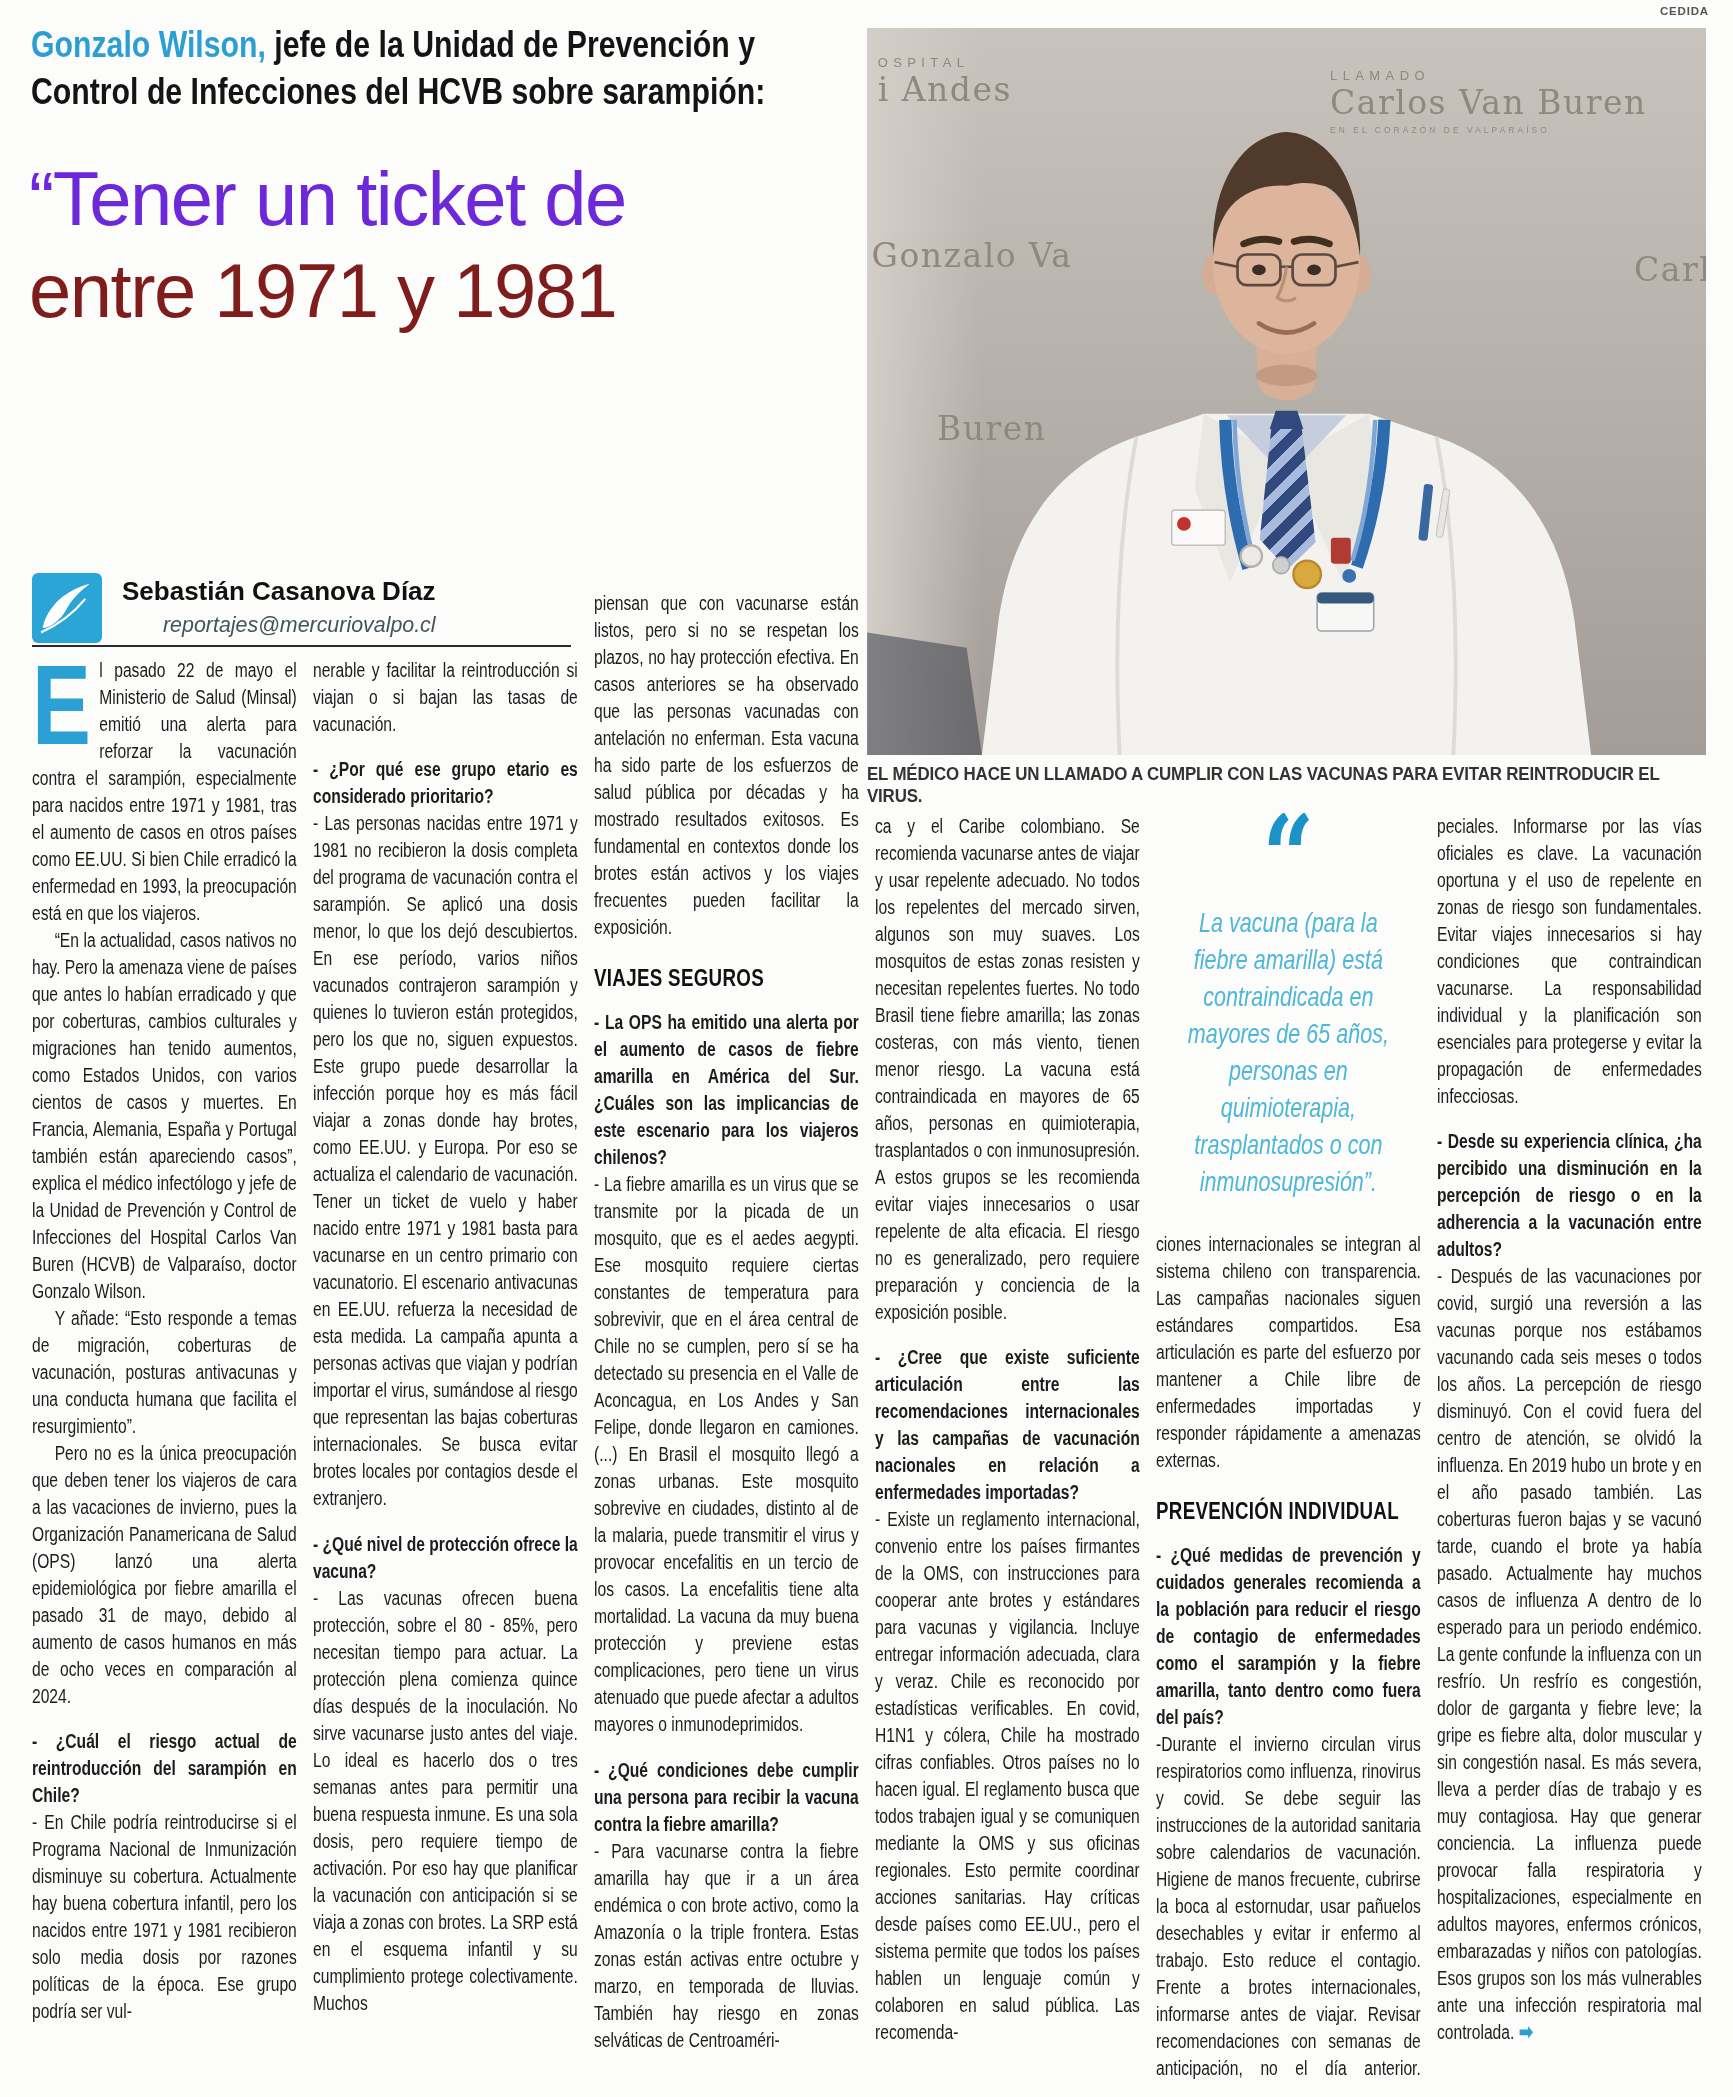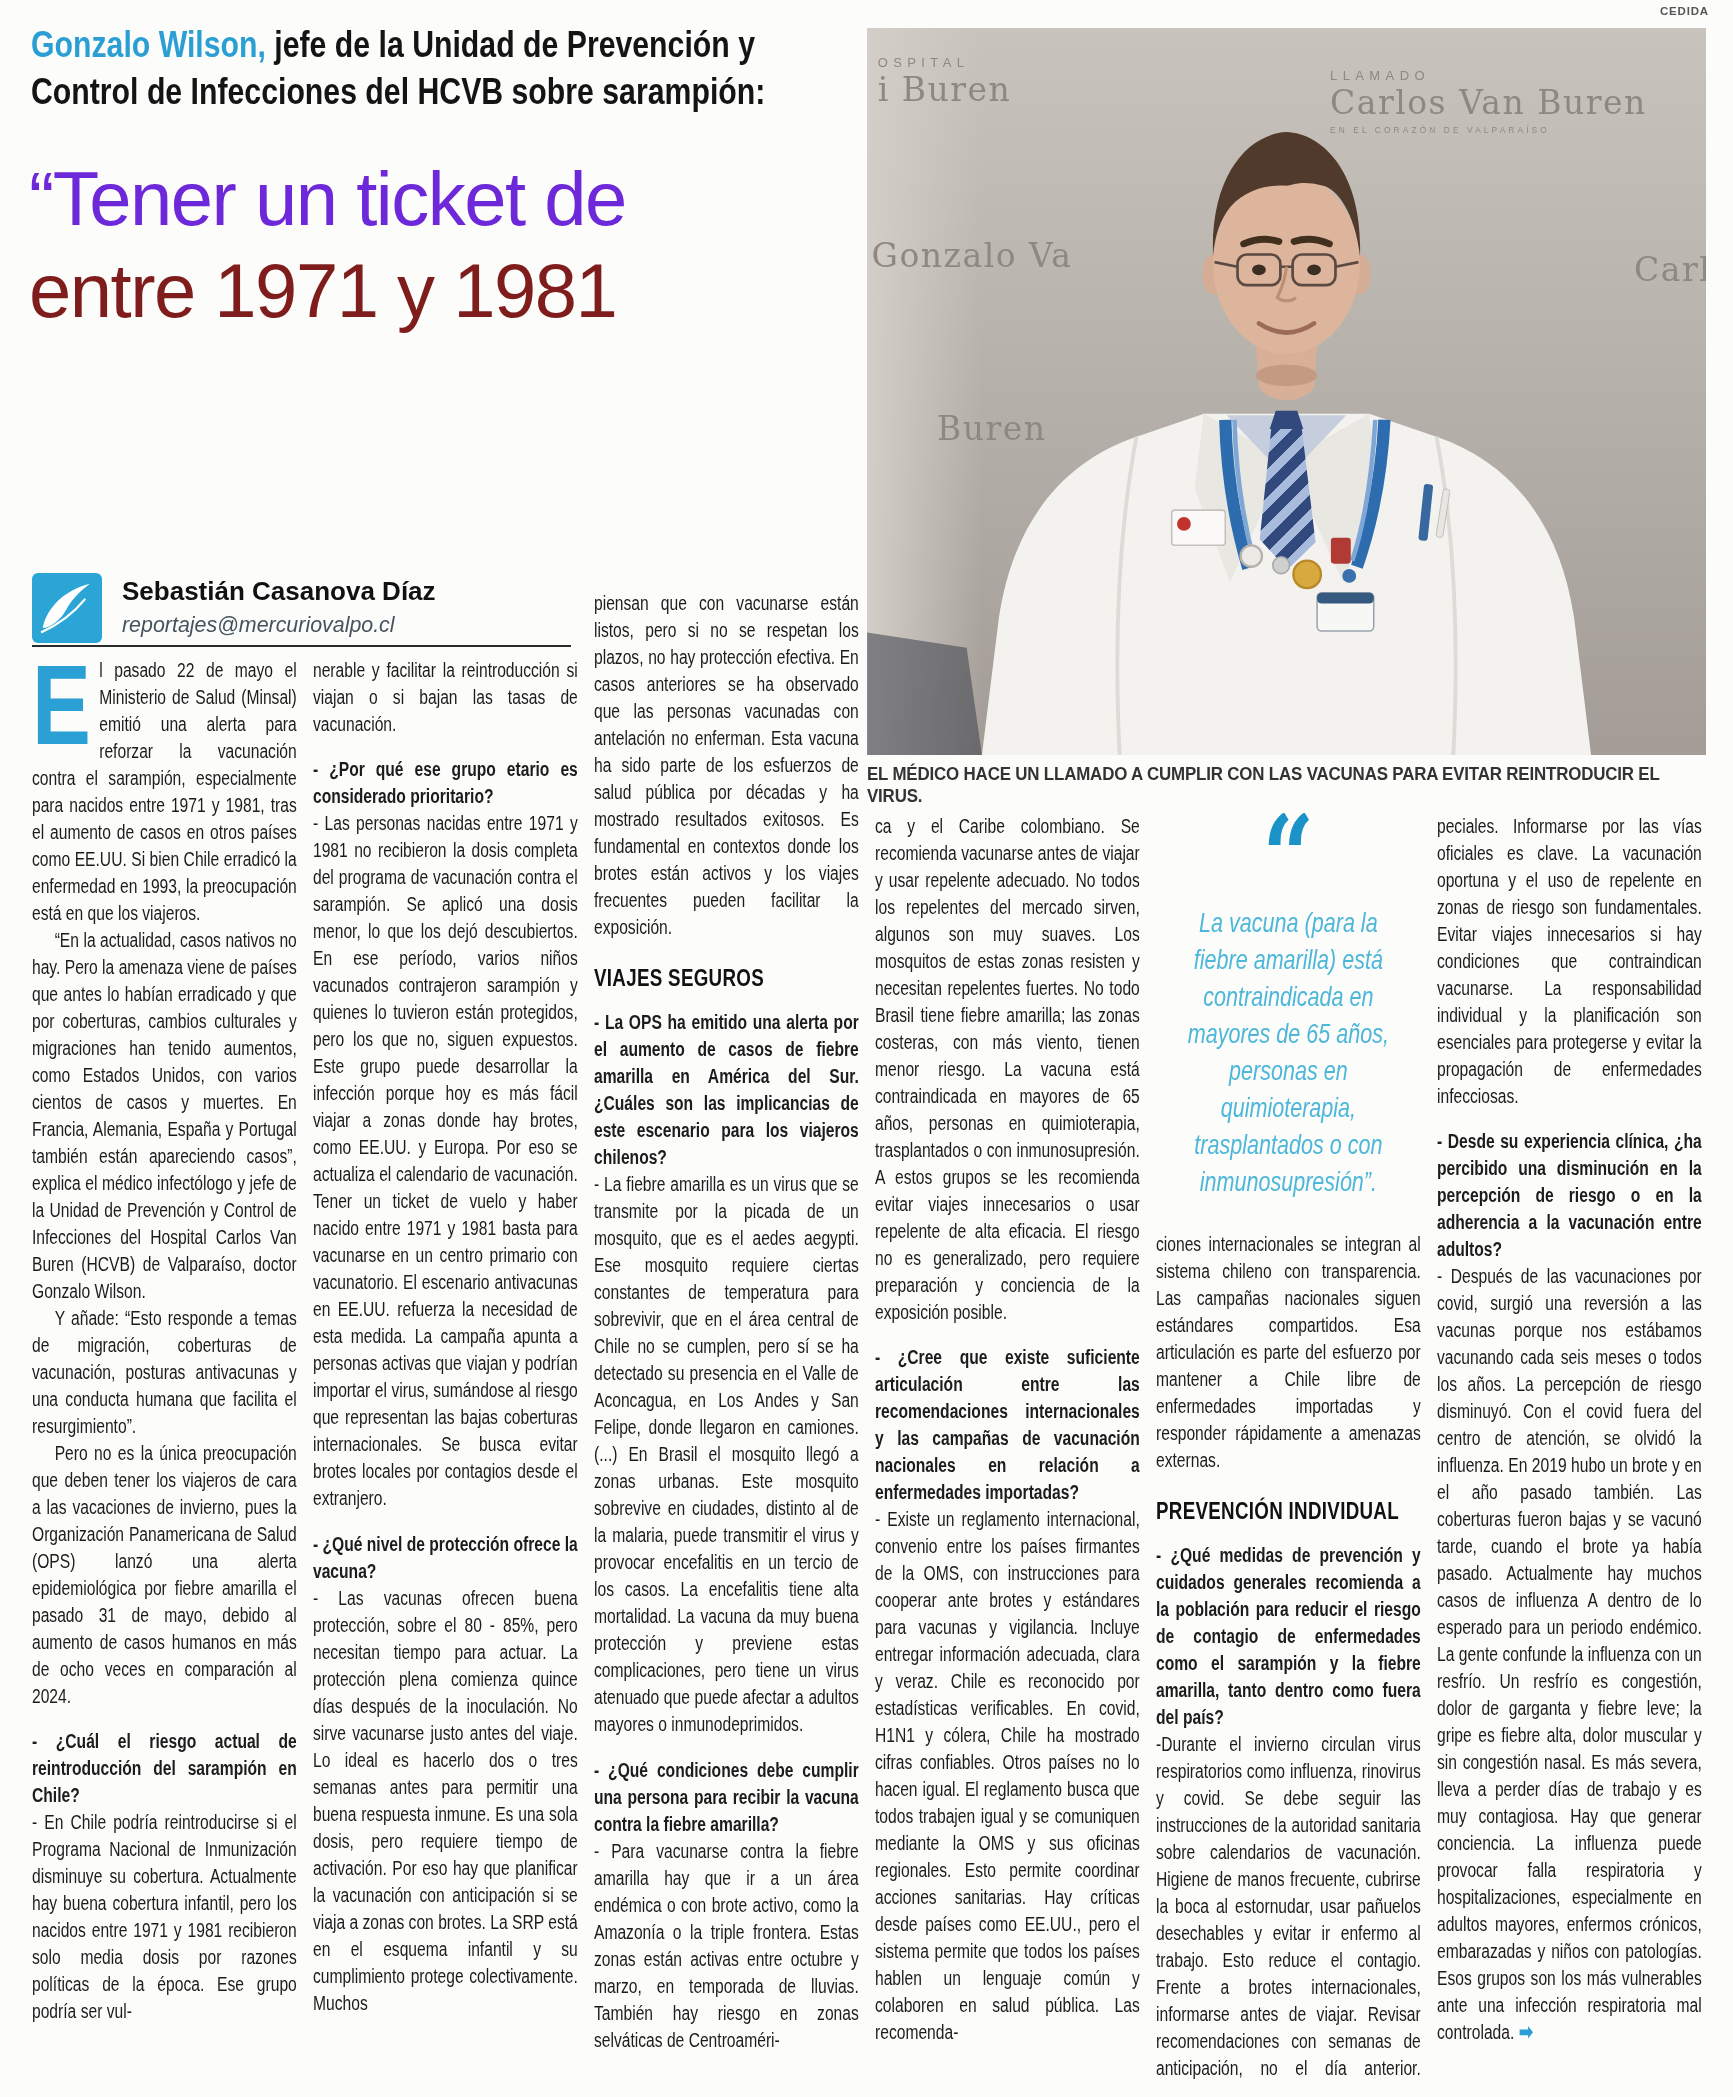--- a/index.html
+++ b/index.html
@@ -10,21 +10,21 @@
   
   .kicker{position:absolute;left:31px;top:21.4px;width:996px;font-size:36px;line-height:47px;
           font-weight:700;transform:scaleX(0.84);transform-origin:left top;color:#141414;}
   .kicker-name{color:#2b9fd3;}
   
   .headline{position:absolute;left:29px;top:153px;width:842px;font-weight:400;
             font-size:76px;line-height:92px;letter-spacing:-1.5px;}
   .hl-blue{color:#6d28d9;}
   .hl-dark{color:#7f1d1d;}
   
-  .byline{position:absolute;left:32px;top:573px;width:567px;height:74px;}
+  .byline{position:absolute;left:32px;top:573px;width:567px;height:74px;text-align:right;}
   .byline-icon{position:absolute;left:0;top:0;width:70px;height:70px;background:#2aa5d6;border-radius:6.1px;}
   .byline-text{position:absolute;left:90px;top:3.1px;}
   .byline-author{font-size:26px;font-weight:700;color:#111;}
   .byline-mail{font-size:21.4px;font-style:italic;color:#45535e;margin-top:6.1px;}
   .rule{position:absolute;left:32px;top:645px;width:539px;height:2.3px;background:#2b2b2b;}
   
   .photo{position:absolute;left:867px;top:27.6px;width:839px;height:727px;overflow:hidden;
          background:linear-gradient(180deg,#c9c3bd 0%,#b8b2ac 45%,#a49d97 100%);}
   .photo-edge{position:absolute;left:0;top:0;width:115px;height:727px;
               background:linear-gradient(90deg,#d4cec8 0%,rgba(212,206,200,0) 100%);}
@@ -83,21 +83,21 @@
       <div class="byline-author">Sebastián Casanova Díaz</div>
       <div class="byline-mail">reportajes@mercuriovalpo.cl</div>
     </div>
   </div>
   <div class="rule"></div>
 
   <div class="photo">
     <div class="photo-edge"></div>
     <div class="wm" style="left:10.7px;top:27.6px;">
       <div class="wm-small">OSPITAL</div>
-      <div class="wm-big">i Buren</div>
+      <div class="wm-big">i Andes</div>
     </div>
     <div class="wm" style="left:463px;top:40px;">
       <div class="wm-small">LLAMADO</div>
       <div class="wm-big">Carlos Van Buren</div>
       <div class="wm-sub">EN EL CORAZÓN DE VALPARAÍSO</div>
     </div>
     <div class="wm" style="left:4.6px;top:208px;">
       <div class="wm-big">Gonzalo Va</div>
     </div>
     <div class="wm" style="left:767px;top:222px;">

